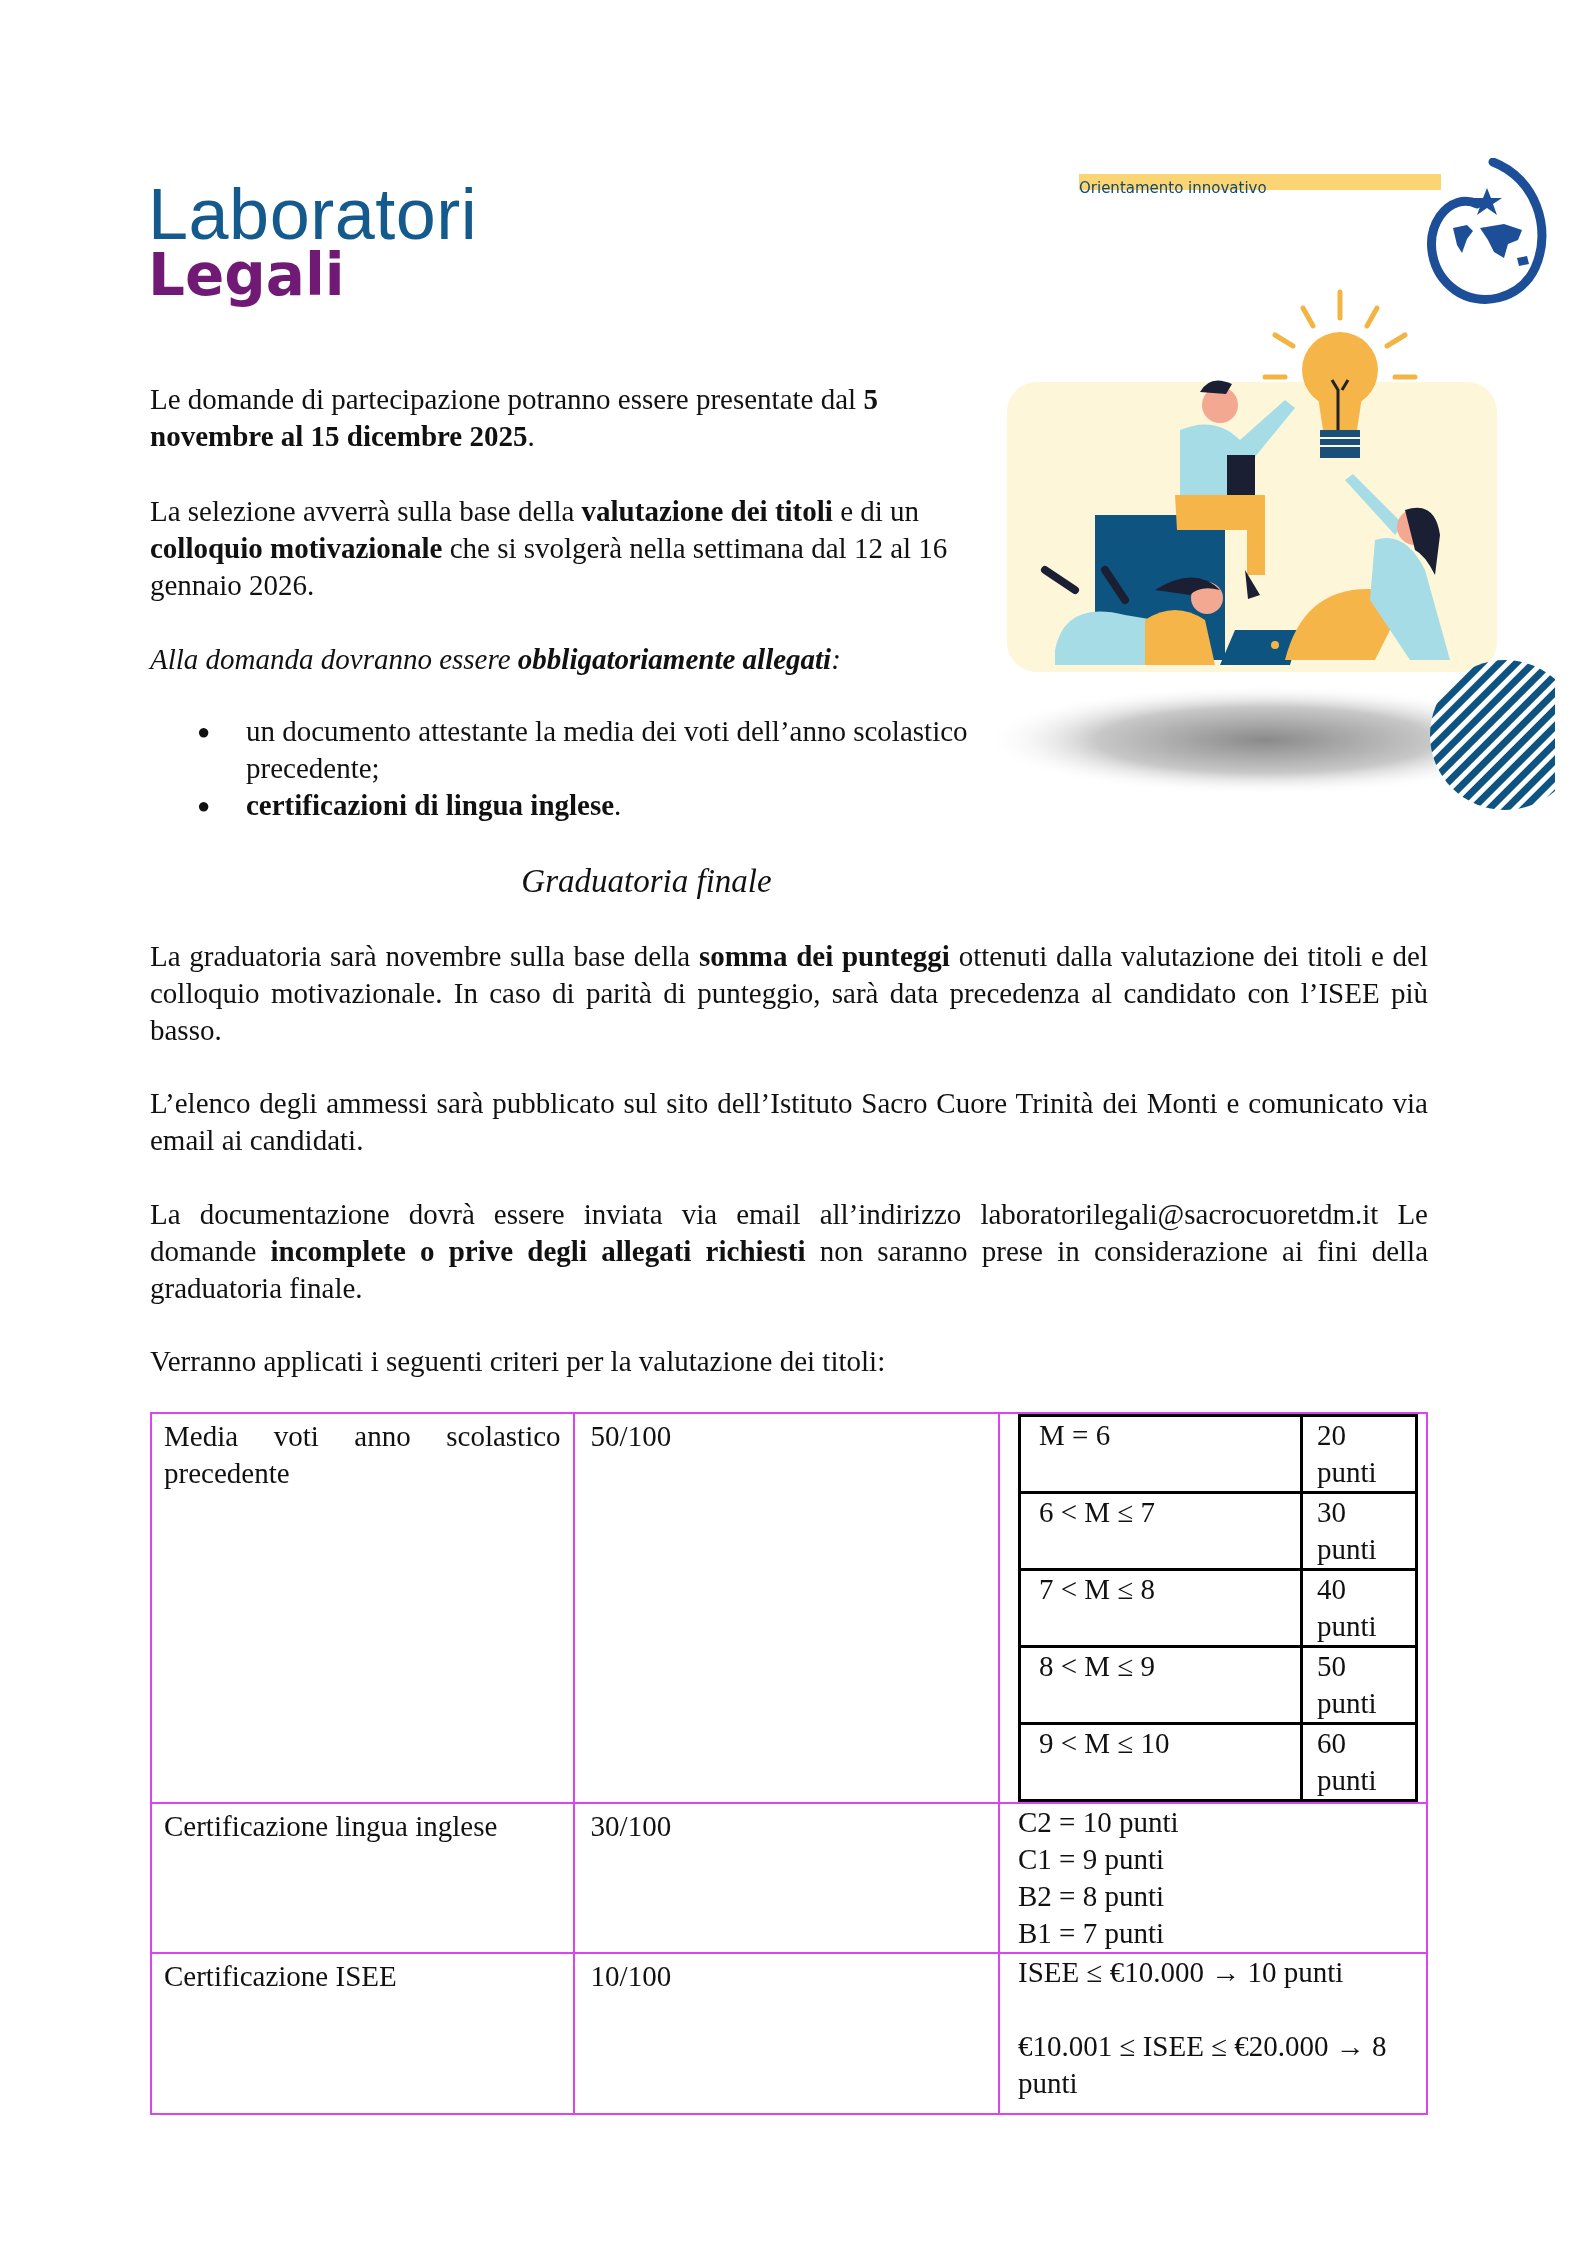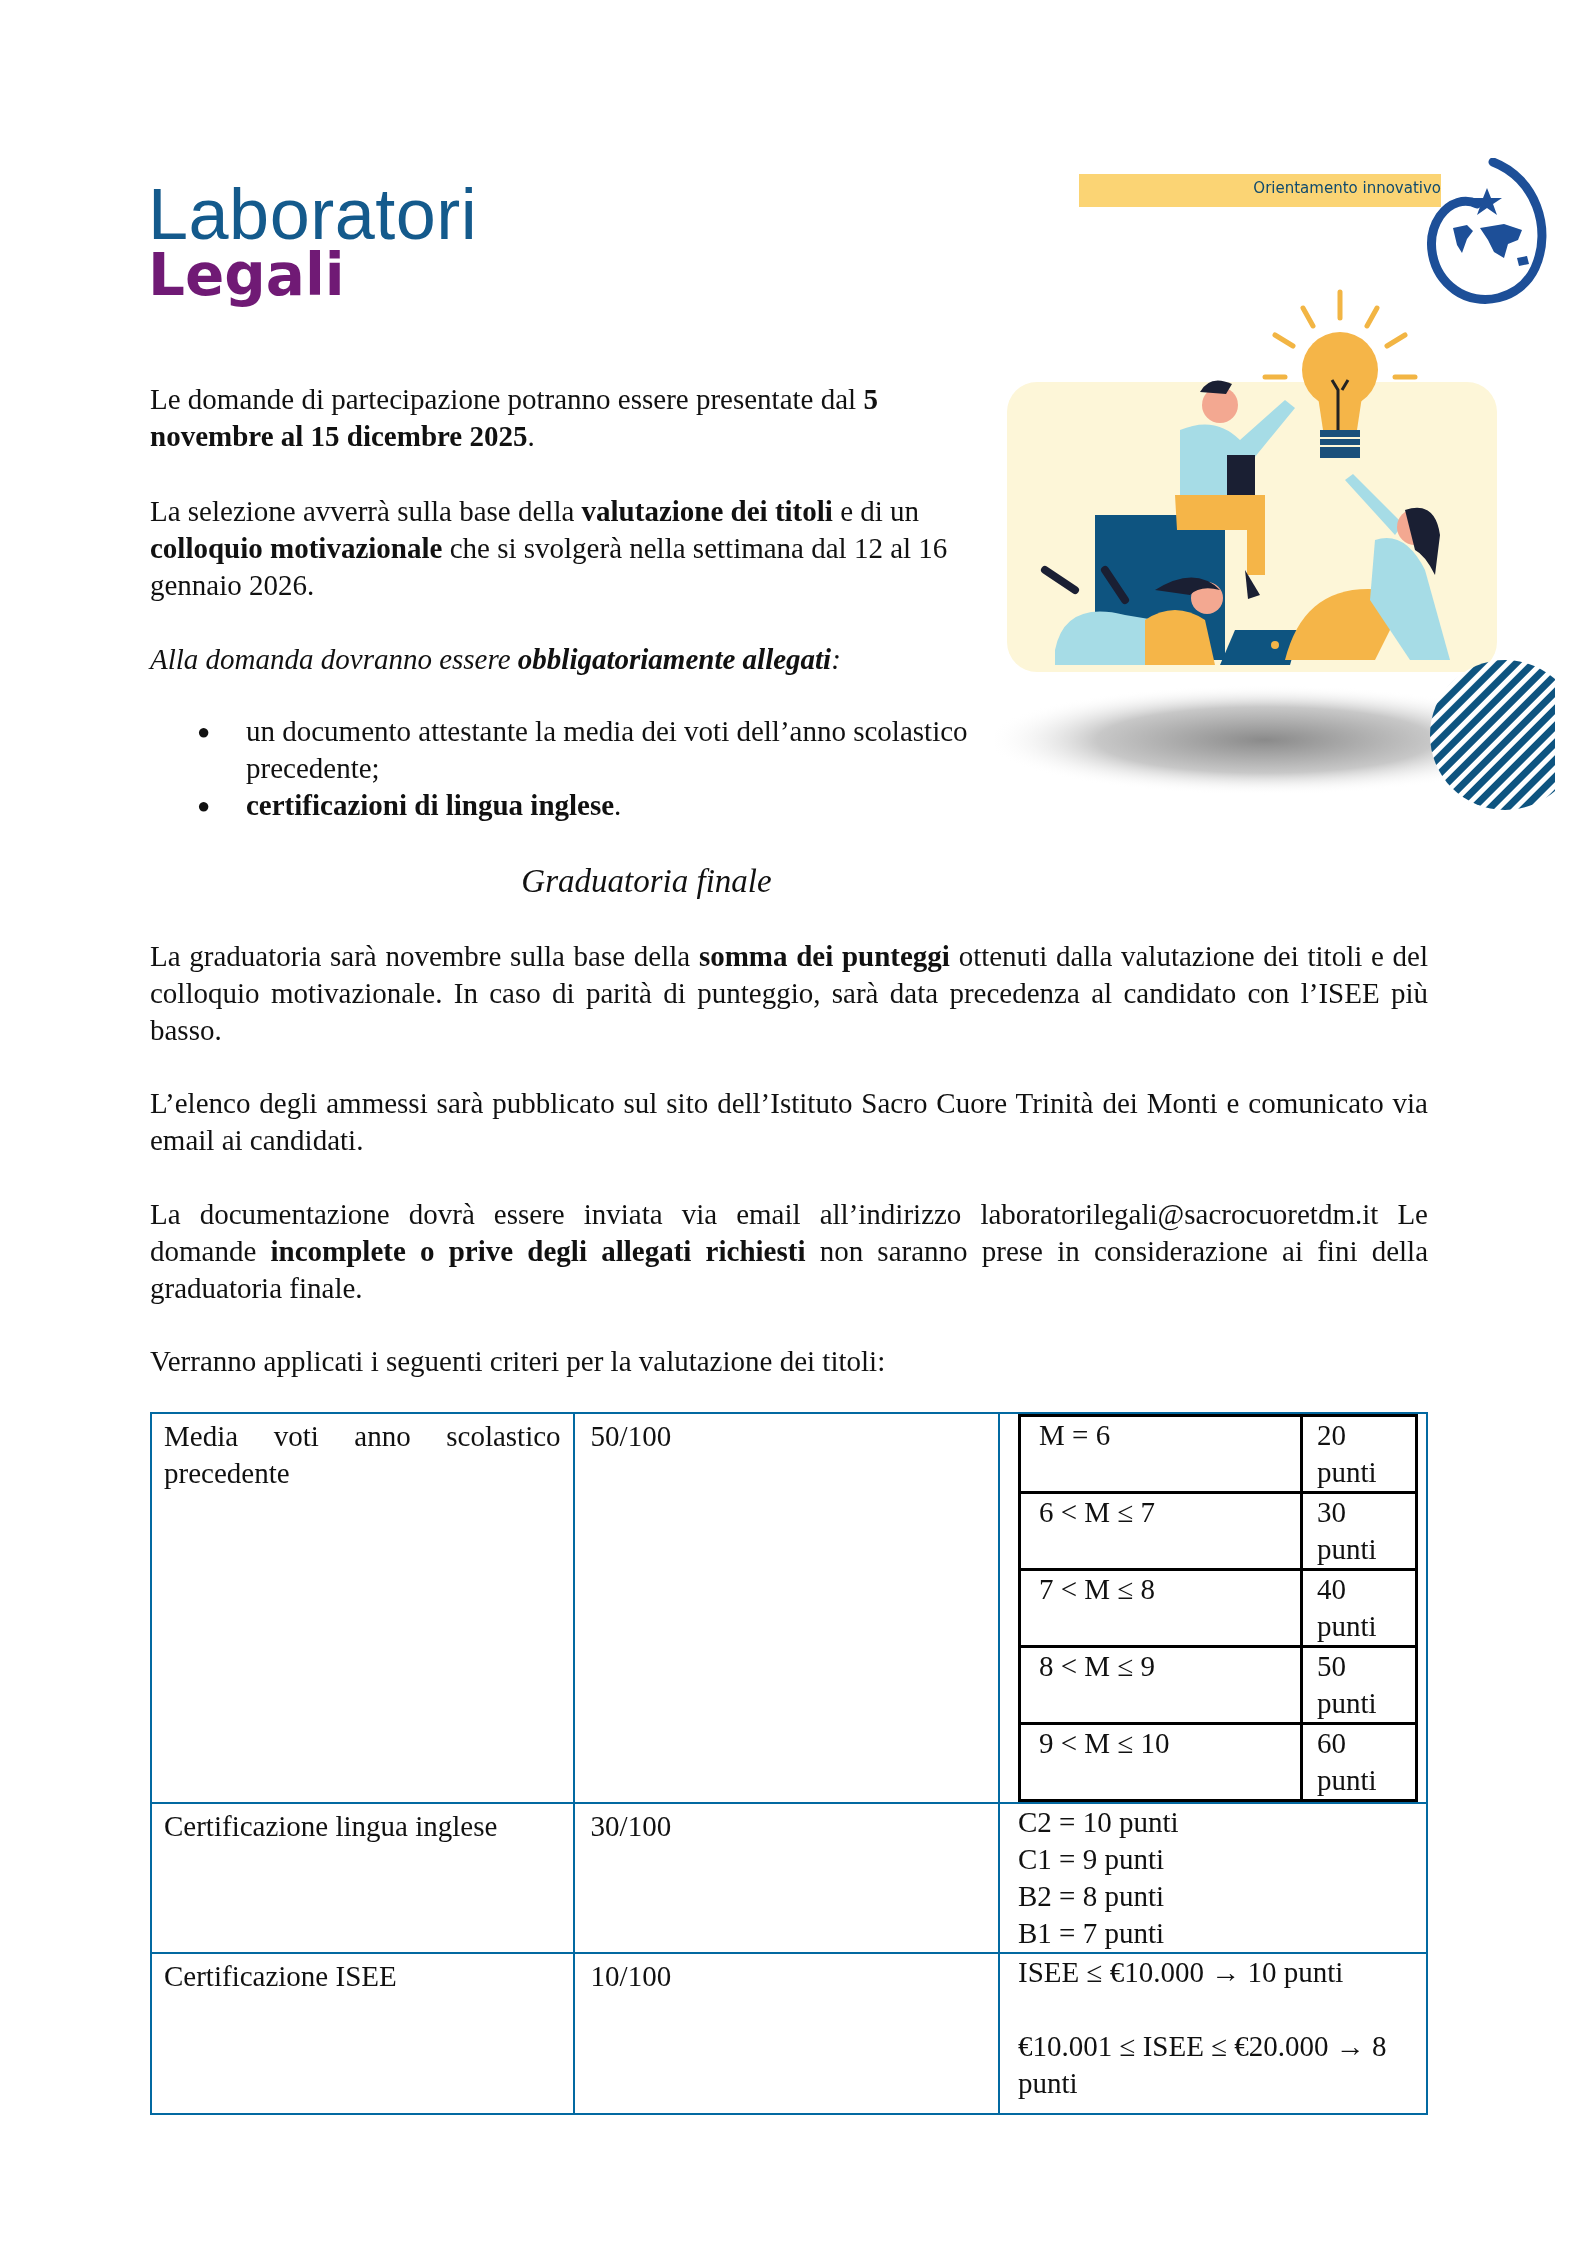--- a/index.html
+++ b/index.html
@@ -6,23 +6,23 @@
   body { width: 1587px; height: 2246px; position: relative; overflow: hidden;
          font-family: "Liberation Serif", "DejaVu Serif", serif; color: #111; }
   .abs { position: absolute; }
 
   
   .logo-top { left: 148px; top: 178px; font-family: "Liberation Sans", "DejaVu Sans", sans-serif;
               font-size: 72px; color: #145a8c; letter-spacing: 0.5px; line-height: 1; }
   .logo-bottom { left: 148px; top: 246px; font-family: "DejaVu Sans", "Liberation Sans", sans-serif;
                  font-size: 58px; font-weight: bold; color: #701a75; line-height: 1; }
 
-  .badge { left: 1079px; top: 174px; width: 362px; height: 33px; background: #fbd474;
+  .badge { left: 1079px; top: 174px; width: 362px; height: 16px; background: #fbd474;
            font-family: "DejaVu Sans", "Liberation Sans", sans-serif; font-size: 15px;
-           color: #0f4a6e; text-align: right; line-height: 28px; }
+           color: #0f4a6e; text-align: left; line-height: 28px; }
 
   .crest { left: 1425px; top: 158px; width: 125px; height: 150px; }
 
   
   .illus { left: 995px; top: 280px; width: 560px; height: 540px; }
 
   
   .para { font-size: 29px; line-height: 37px; }
   .p1 { left: 150px; top: 381px; width: 820px; }
   .p2 { left: 150px; top: 493px; width: 860px; }
@@ -36,21 +36,21 @@
 
   .wide { left: 150px; width: 1278px; text-align: justify; }
   .p4 { top: 938px; }
   .p5 { top: 1085px; }
   .p6 { top: 1196px; }
   .p7 { top: 1343px; }
 
   
   .crit { left: 150px; top: 1412px; width: 1278px; border-collapse: collapse;
           font-size: 29px; line-height: 37px; }
-  .crit td { border: 2px solid #0369a1; vertical-align: top; padding: 4px 12px 0 12px; }
+  .crit td { border: 2px solid #d946ef; vertical-align: top; padding: 4px 12px 0 12px; }
   .crit td.c1 { width: 400px; }
   .crit td.c2 { width: 400px; padding-left: 16px; }
   .crit td.c3 { padding: 0 8px 0 18px; }
   .crit tr.r1 { height: 312px; }
   .crit tr.r2 { height: 148px; }
   .crit tr.r3 { height: 161px; margin-top: 48px; }
   .justify-line { text-align: justify; text-align-last: justify; }
 
   .inner { border-collapse: collapse; width: 400px; margin-left: 0; }
   .inner td { border: 3px solid #000; padding: 0 10px 0 18px; vertical-align: top; font-size: 29px; line-height: 37px; }

